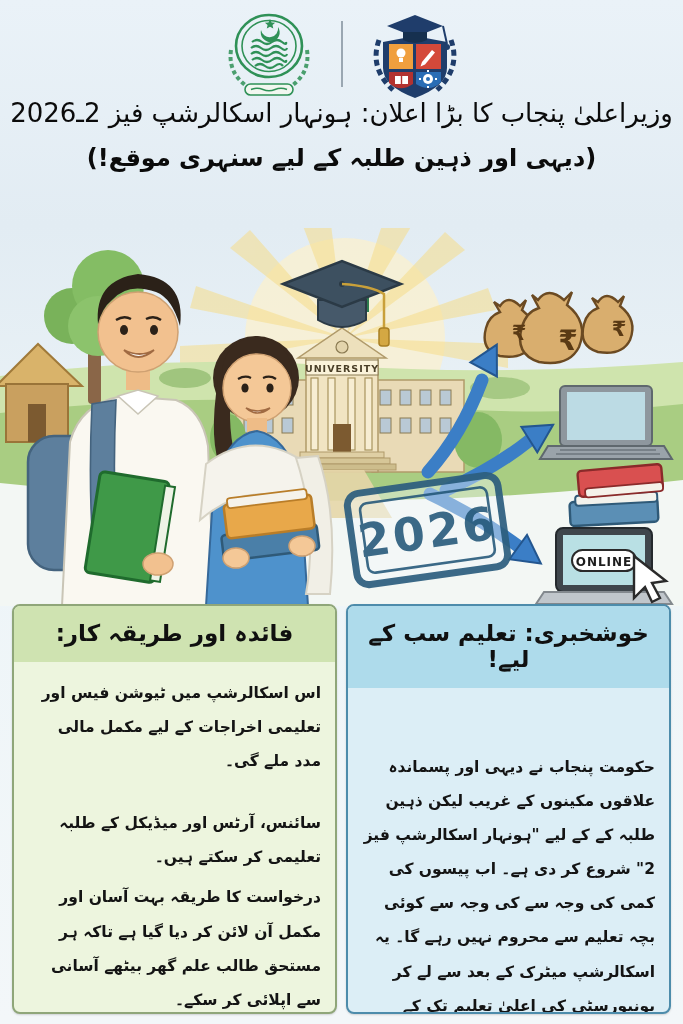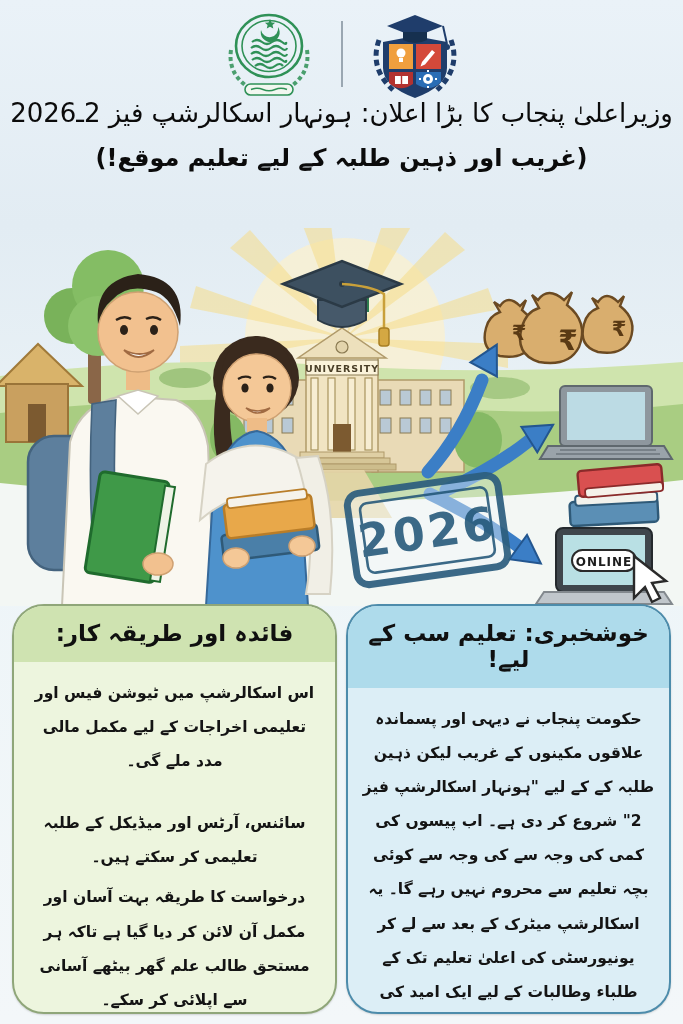--- a/index.html
+++ b/index.html
@@ -12,27 +12,27 @@
   .logo-row{position:absolute;top:6px;left:0;width:683px;display:flex;justify-content:center;align-items:center;gap:16px;}
   .logo-divider{width:2px;height:66px;background:#9aa7b2;}
   
   .headline{position:absolute;top:98px;left:0;width:683px;text-align:center;direction:rtl;color:#0b0b0b;}
   .headline-l1{font-size:26px;font-weight:normal;letter-spacing:-0.5px;padding:0 6px;}
   .headline-l2{font-size:24px;font-weight:bold;margin-top:16px;}
   
   .scene{position:absolute;top:228px;left:0;width:683px;height:378px;}
   
   .boxes{position:absolute;top:604px;left:0;width:683px;height:410px;display:flex;gap:9px;padding:0 12px;box-sizing:border-box;}
-  .info-box{flex:1;border-radius:32px;overflow:hidden;display:flex;flex-direction:column;box-shadow:0 1px 2px rgba(0,0,0,.15);}
+  .info-box{flex:1;border-radius:8px;overflow:hidden;display:flex;flex-direction:column;box-shadow:0 1px 2px rgba(0,0,0,.15);}
   .info-box.green{border:2px solid #8fa679;background:#edf5de;}
-  .info-box.blue{border:2px solid #4d8cab;background:#dceef6;}
+  .info-box.blue{border:2px solid #4d8cab;background:#dceef6;gap:48px;}
   .box-header{direction:rtl;text-align:center;font-weight:bold;font-size:23px;color:#101010;padding:14px 6px 16px;}
   .green .box-header{background:#cfe3b1;}
   .blue .box-header{background:#aedbeb;}
-  .box-body{direction:rtl;text-align:center;font-weight:bold;color:#141414;font-size:15.5px;line-height:2.2;padding:14px 14px 8px;}
+  .box-body{direction:rtl;text-align:right;font-weight:bold;color:#141414;font-size:15.5px;line-height:2.2;padding:14px 14px 8px;}
   .box-body p{margin:0;}
   .box-body p.gap-lg{margin-bottom:28px;}
   .box-body p.gap-sm{margin-bottom:6px;}
   svg text{font-family:"DejaVu Sans",sans-serif;}
 </style>
 </head>
 <body>
 
 <div class="poster">
 
@@ -87,21 +87,21 @@
       </g>
       <polygon points="28,20 56,9 84,20 56,31" fill="#1f3d6b"></polygon>
       <path d="M44,26 h24 v8 q-12,6 -24,0 Z" fill="#16304f"></path>
       <path d="M84,20 L88,38" stroke="#1f3d6b" stroke-width="2"></path>
       <circle cx="88" cy="41" r="3" fill="#1f3d6b"></circle>
     </svg>
   </div>
 
   <div class="headline">
     <div class="headline-l1">وزیراعلیٰ پنجاب کا بڑا اعلان: ہونہار اسکالرشپ فیز 2ـ2026</div>
-    <div class="headline-l2">(غریب اور ذہین طلبہ کے لیے تعلیم موقع!)</div>
+    <div class="headline-l2">(دیہی اور ذہین طلبہ کے لیے سنہری موقع!)</div>
   </div>
 
   <svg class="scene" viewBox="0 0 683 378">
 
     <g>
       <circle cx="345" cy="110" r="100" fill="#fbf0cd" opacity=".75"></circle>
       <g fill="#f6dd8a" opacity=".55">
         <polygon points="345,110 300,-10 330,-12 345,110"></polygon>
         <polygon points="345,110 385,-12 415,-8 345,110"></polygon>
         <polygon points="345,110 230,20 250,2 345,110"></polygon>

